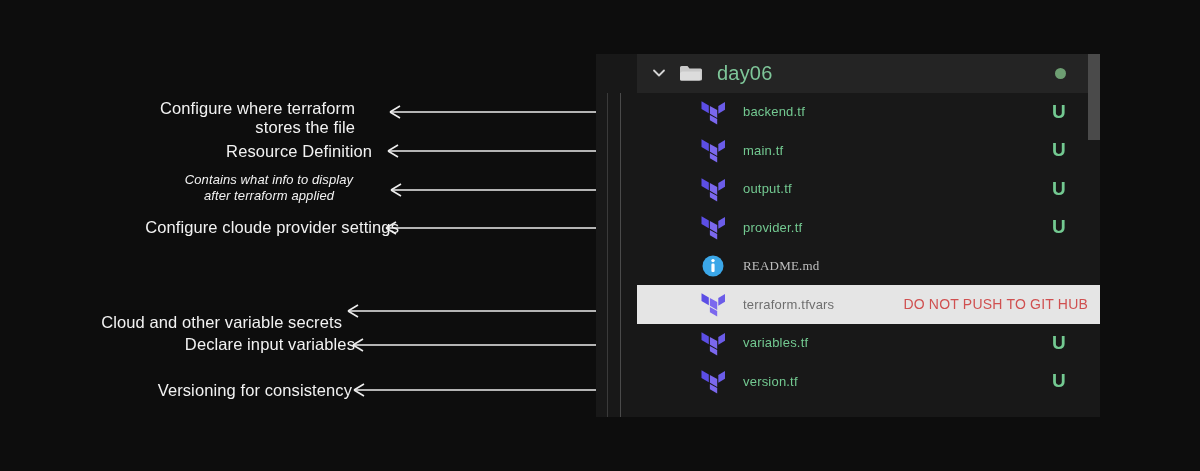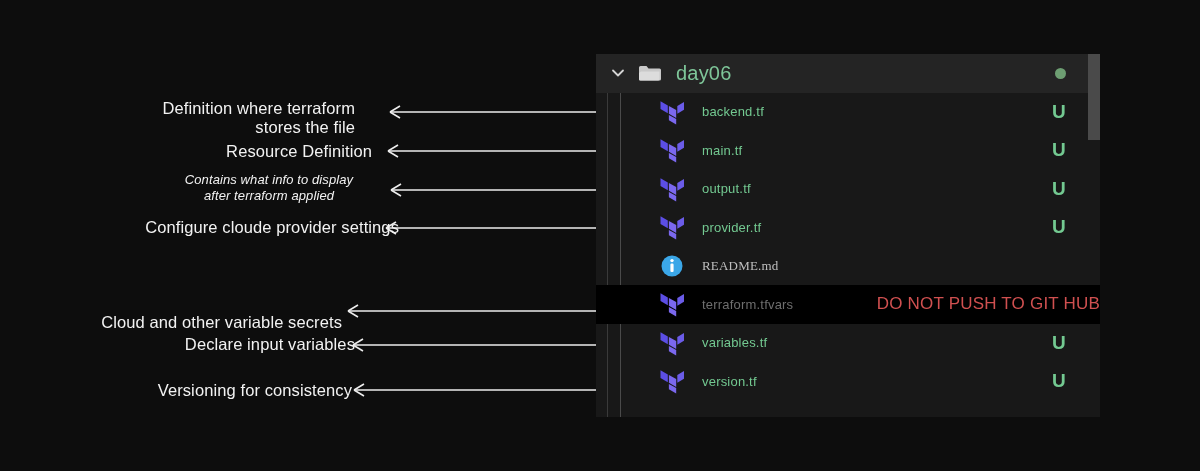--- a/index.html
+++ b/index.html
@@ -49,30 +49,31 @@
     background: #181818;
     overflow: hidden;
   }
 
   .tree-row {
     position: relative;
     height: 38.5px;
     display: flex;
     align-items: center;
     box-sizing: border-box;
+    margin-left: 41px;
   }
   .tree-row.folder-row {
     background: #242424;
     padding-left: 12px;
   }
   .tree-row.file-row {
     padding-left: 62px;
   }
   .tree-row.highlighted {
-    background: #000000;
+    background: #e5e5e5;
   }
 
   .chevron-icon {
     width: 20px;
     height: 20px;
     flex: 0 0 20px;
     display: flex;
     align-items: center;
     justify-content: center;
   }
@@ -126,23 +127,23 @@
   .status-dot {
     position: absolute;
     right: 34px;
     width: 11px;
     height: 11px;
     border-radius: 50%;
     background: #6d9e72;
   }
   .warning-note {
     position: absolute;
-    right: 0;
+    right: 12px;
     color: #d05050;
-    font-size: 17px;
+    font-size: 14px;
     letter-spacing: 0.2px;
     white-space: nowrap;
   }
 
   
   .indent-guide {
     position: absolute;
     top: 38.5px;
     bottom: 0;
     width: 1px;
@@ -185,21 +186,21 @@
       <path d="M348 311 L358 305 M348 311 L358 317"></path>
 
       <path d="M645 345 L353 345"></path>
       <path d="M353 345 L363 339 M353 345 L363 351"></path>
 
       <path d="M658 390 L354 390"></path>
       <path d="M354 390 L364 384 M354 390 L364 396"></path>
     </g>
   </svg>
 
-  <div class="annotation" style="right:845px; top:99px; width:340px;">Definition where terraform
+  <div class="annotation" style="right:845px; top:99px; width:340px;">Configure where terraform
 stores the file</div>
 
   <div class="annotation" style="right:828px; top:142px; width:340px;">Resource Definition</div>
 
   <div class="annotation small" style="right:816px; top:172px; width:230px;font-style:italic;">Contains what info to display
 after terraform applied</div>
 
   <div class="annotation" style="right:801px; top:218px; width:350px;">Configure cloude provider settings</div>
 
   <div class="annotation" style="right:858px; top:301px; width:300px;margin-top:12px;">Cloud and other variable secrets</div>

